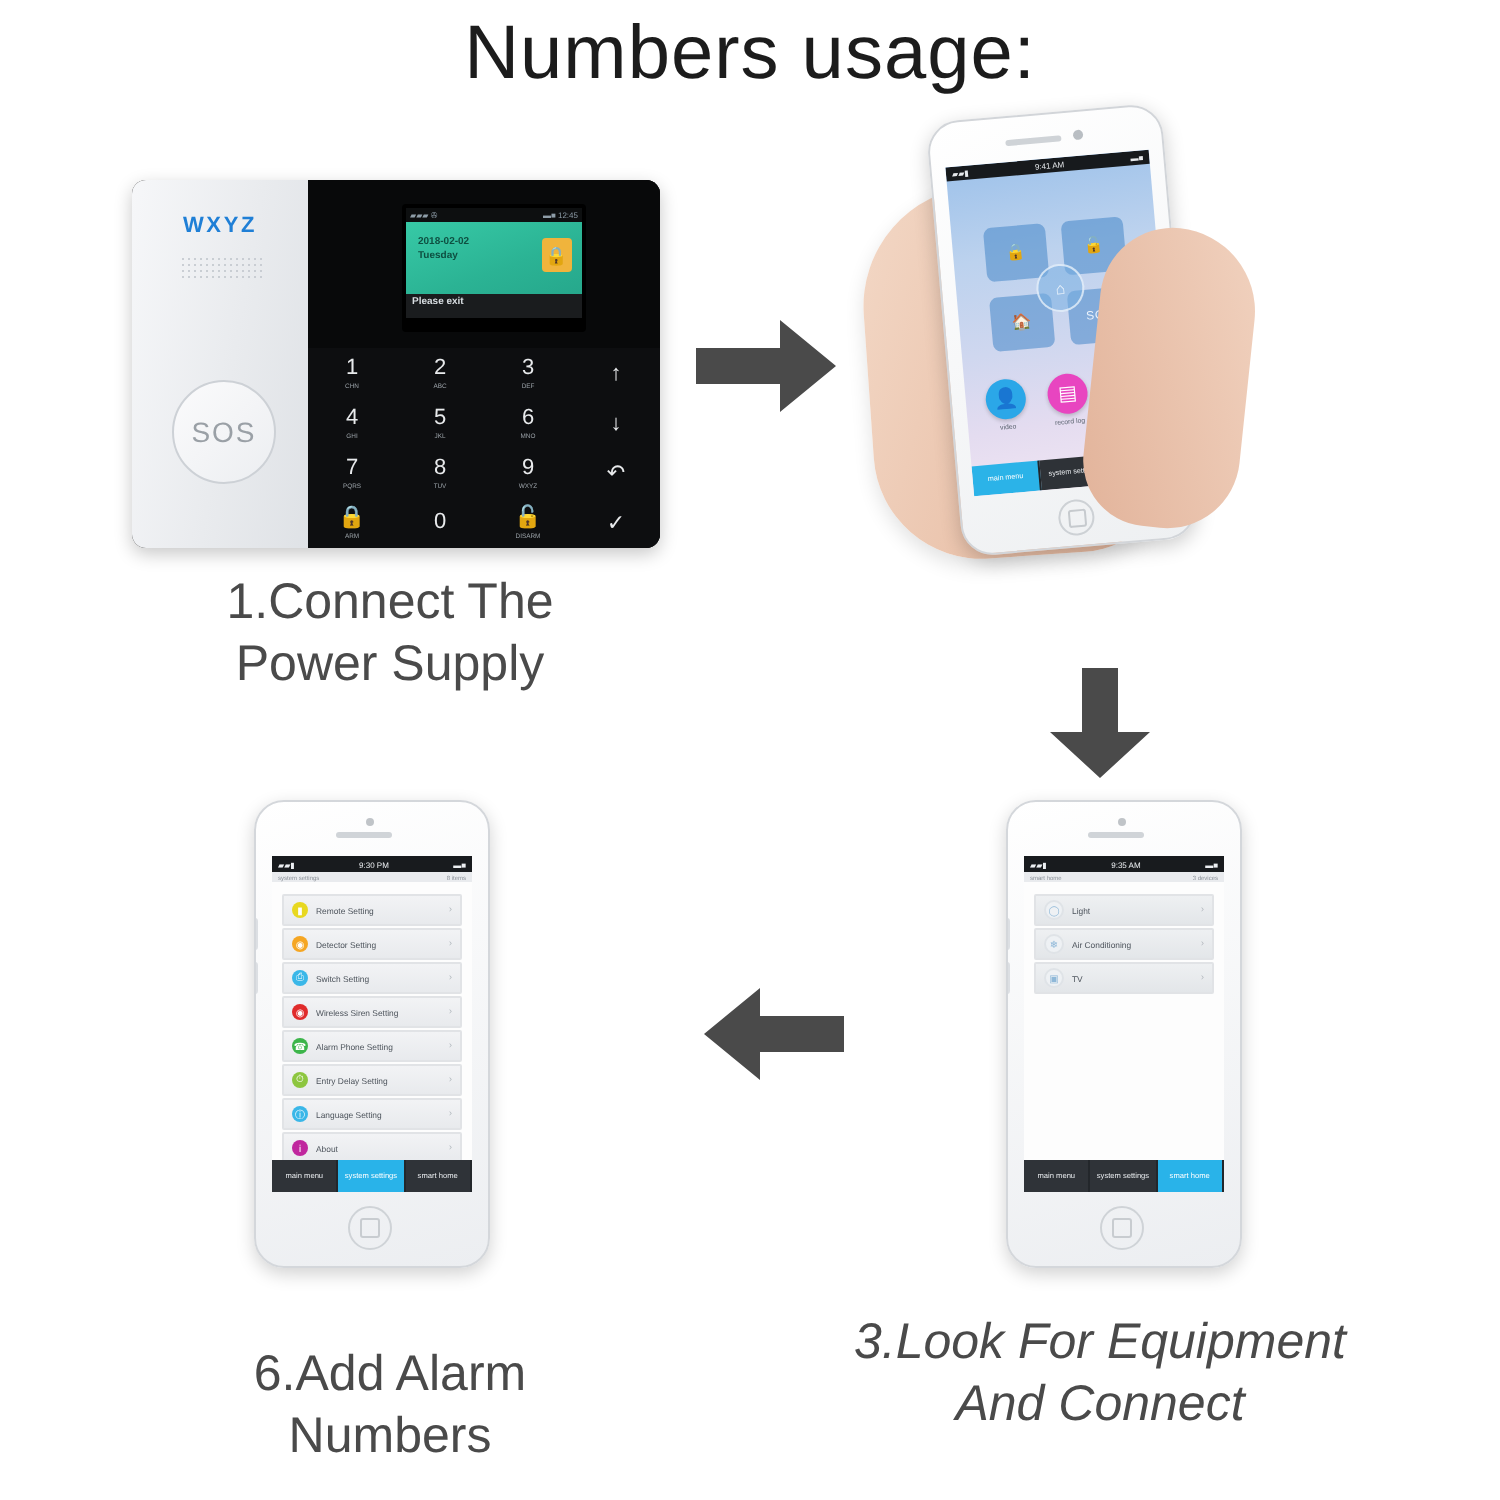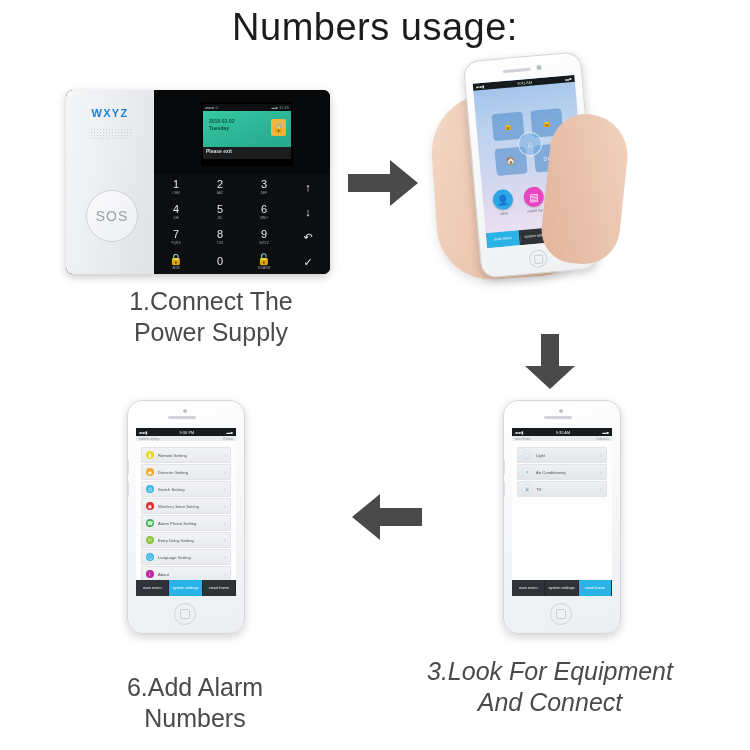--- a/index.html
+++ b/index.html
@@ -24,21 +24,21 @@
 
   
   .caption{
     position:absolute;
     text-align:center;
     font-size:25px;
     color:#4a4a4a;
     line-height:31px;
     white-space:pre-line;
   }
-  #cap1{left:61px;top:286px;width:300px;}
+  #cap1{left:45px;top:286px;width:300px;}
   #cap2{left:400px;top:286px;width:300px;}
   #cap3{left:380px;top:656px;width:340px;font-style:italic;}
   #cap4{left:45px;top:672px;width:300px;}
 
   
   .arrow{position:absolute;}
   .arrow svg{display:block;}
 
   
   .panel{

